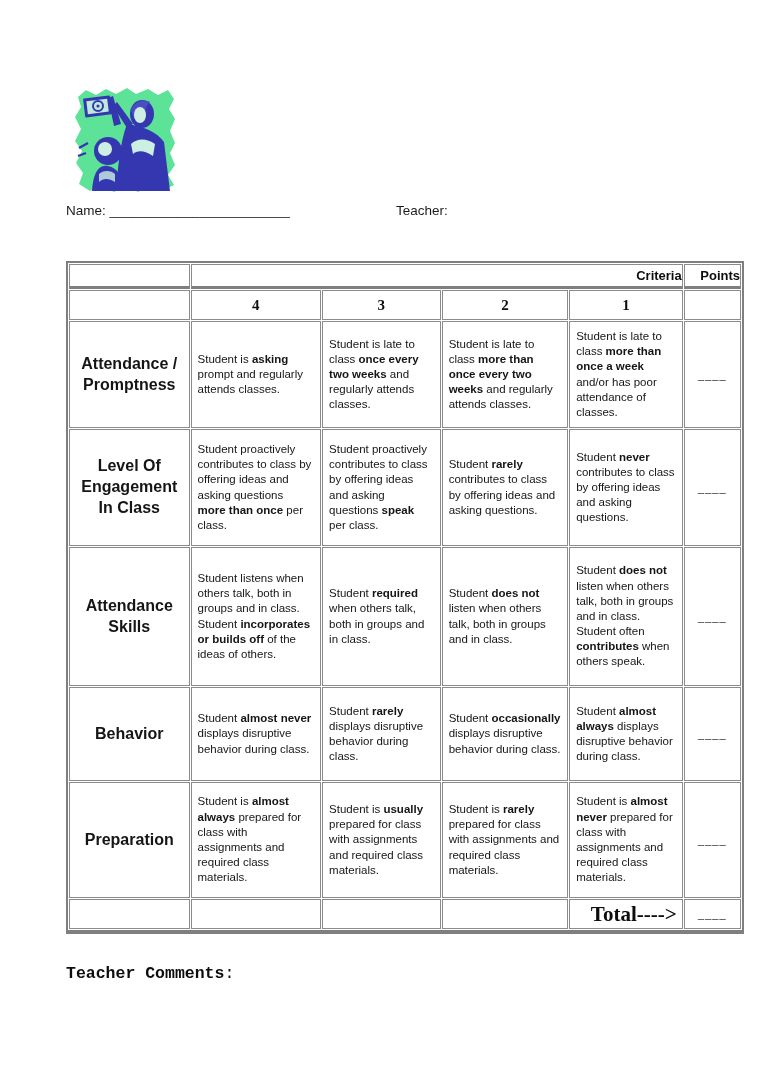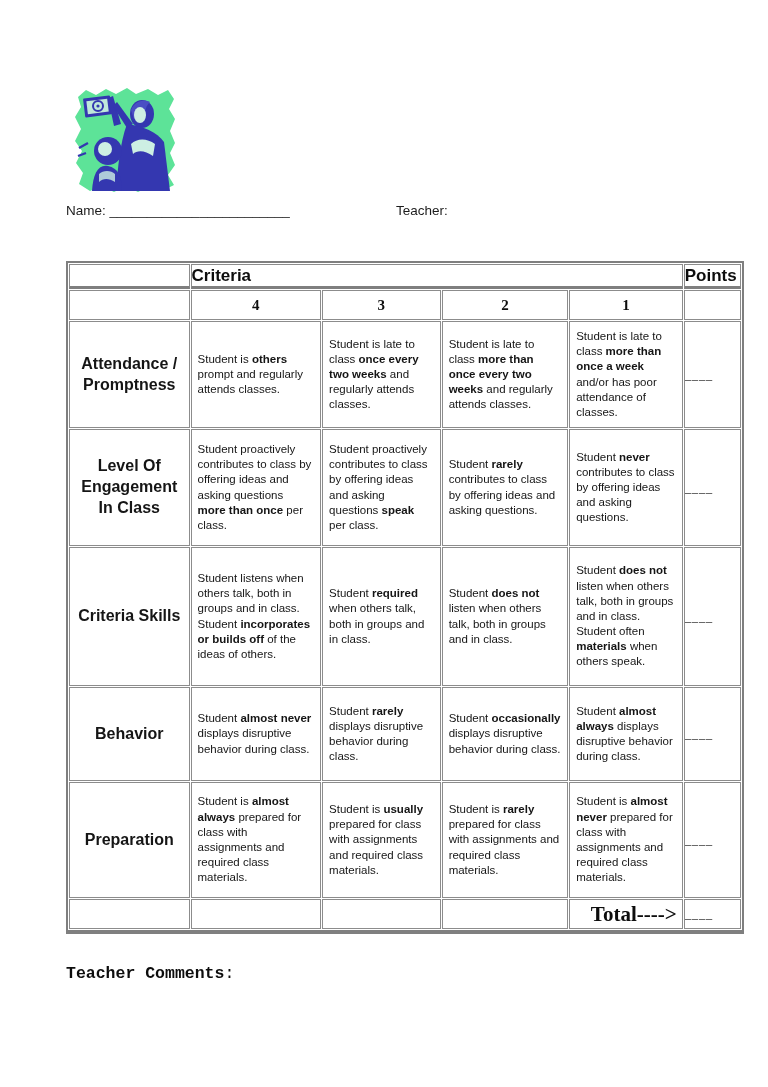--- a/index.html
+++ b/index.html
@@ -14,36 +14,36 @@
 
   table.rubric {
     position:absolute; left:50px; top:261px; width:678px;
     table-layout:fixed; border-collapse:separate; border-spacing:1px;
     background:#ffffff; border:2px solid #7f7f7f; border-bottom-width:4px;
   }
   table.rubric td, table.rubric th { background:#ffffff; border:1px solid #8c8c8c; vertical-align:middle; overflow:hidden; }
 
   tr.r-head { height:25px; }
   tr.r-head th, tr.r-head td { border-bottom:3px solid #7f7f7f; }
-  .hdr-big { font-size:17px; font-weight:bold; text-align:left; color:#0d0d0d; }
+  .hdr-big { font-size:13px; font-weight:bold; text-align:right; color:#0d0d0d; }
 
   tr.r-scores { height:30px; }
   .score-cell { font-family:"Liberation Serif", serif; font-weight:bold; font-size:15px; text-align:center; color:#0d0d0d; }
 
   tbody tr:nth-child(1) { height:107px; }
   tbody tr:nth-child(2) { height:117px; }
   tbody tr:nth-child(3) { height:139px; }
   tbody tr:nth-child(4) { height:94px;  }
   tbody tr:nth-child(5) { height:116px; }
   tfoot tr { height:30px; }
 
   .crit { font-weight:bold; font-size:16px; line-height:1.3; text-align:center; padding:3px; }
   .lvl  { font-size:11.5px; line-height:1.32; text-align:left; padding:5px 6px; }
   .lvl b { font-weight:bold; }
-  .points-cell { font-size:11px; letter-spacing:1px; color:#2e2e2e; }
+  .points-cell { text-align:center; font-size:11px; letter-spacing:1px; color:#2e2e2e; }
   .total-label { font-family:"Liberation Serif", serif; font-weight:bold; font-size:21px; text-align:right; padding-right:5px; color:#0d0d0d; }
 
   .comments { position:absolute; left:50px; top:964px; font-size:16.5px; color:#0d0d0d;font-family:Liberation Mono, monospace; }
   .comments .lbl { font-weight:bold; }
 </style>
 </head>
 <body>
 
 <div class="page">
 
@@ -99,40 +99,40 @@
         <td class="score-cell">4</td>
         <td class="score-cell">3</td>
         <td class="score-cell">2</td>
         <td class="score-cell">1</td>
         <td></td>
       </tr>
     </thead>
     <tbody id="rubric-body">
         <tr>
     <td class="crit">Attendance / Promptness</td>
-    <td class="lvl">Student is <b>others</b> prompt and regularly attends classes.</td>
+    <td class="lvl">Student is <b>asking</b> prompt and regularly attends classes.</td>
     <td class="lvl">Student is late to class <b>once every two weeks</b> and regularly attends classes.</td>
     <td class="lvl">Student is late to class <b>more than once every two weeks</b> and regularly attends classes.</td>
     <td class="lvl">Student is late to class <b>more than once a week</b> and/or has poor attendance of classes.</td>
     <td class="points-cell">____</td>
   </tr>
         <tr>
     <td class="crit">Level Of Engagement In Class</td>
     <td class="lvl">Student proactively contributes to class by offering ideas and asking questions <b>more than once</b> per class.</td>
     <td class="lvl">Student proactively contributes to class by offering ideas and asking questions <b>speak</b> per class.</td>
     <td class="lvl">Student <b>rarely</b> contributes to class by offering ideas and asking questions.</td>
     <td class="lvl">Student <b>never</b> contributes to class by offering ideas and asking questions.</td>
     <td class="points-cell">____</td>
   </tr>
         <tr>
-    <td class="crit">Criteria Skills</td>
+    <td class="crit">Attendance Skills</td>
     <td class="lvl">Student listens when others talk, both in groups and in class. Student <b>incorporates or builds off</b> of the ideas of others.</td>
     <td class="lvl">Student <b>required</b> when others talk, both in groups and in class.</td>
     <td class="lvl">Student <b>does not</b> listen when others talk, both in groups and in class.</td>
-    <td class="lvl">Student <b>does not</b> listen when others talk, both in groups and in class. Student often <b>materials</b> when others speak.</td>
+    <td class="lvl">Student <b>does not</b> listen when others talk, both in groups and in class. Student often <b>contributes</b> when others speak.</td>
     <td class="points-cell">____</td>
   </tr>
         <tr>
     <td class="crit">Behavior</td>
     <td class="lvl">Student <b>almost never</b> displays disruptive behavior during class.</td>
     <td class="lvl">Student <b>rarely</b> displays disruptive behavior during class.</td>
     <td class="lvl">Student <b>occasionally</b> displays disruptive behavior during class.</td>
     <td class="lvl">Student <b>almost always</b> displays disruptive behavior during class.</td>
     <td class="points-cell">____</td>
   </tr>

